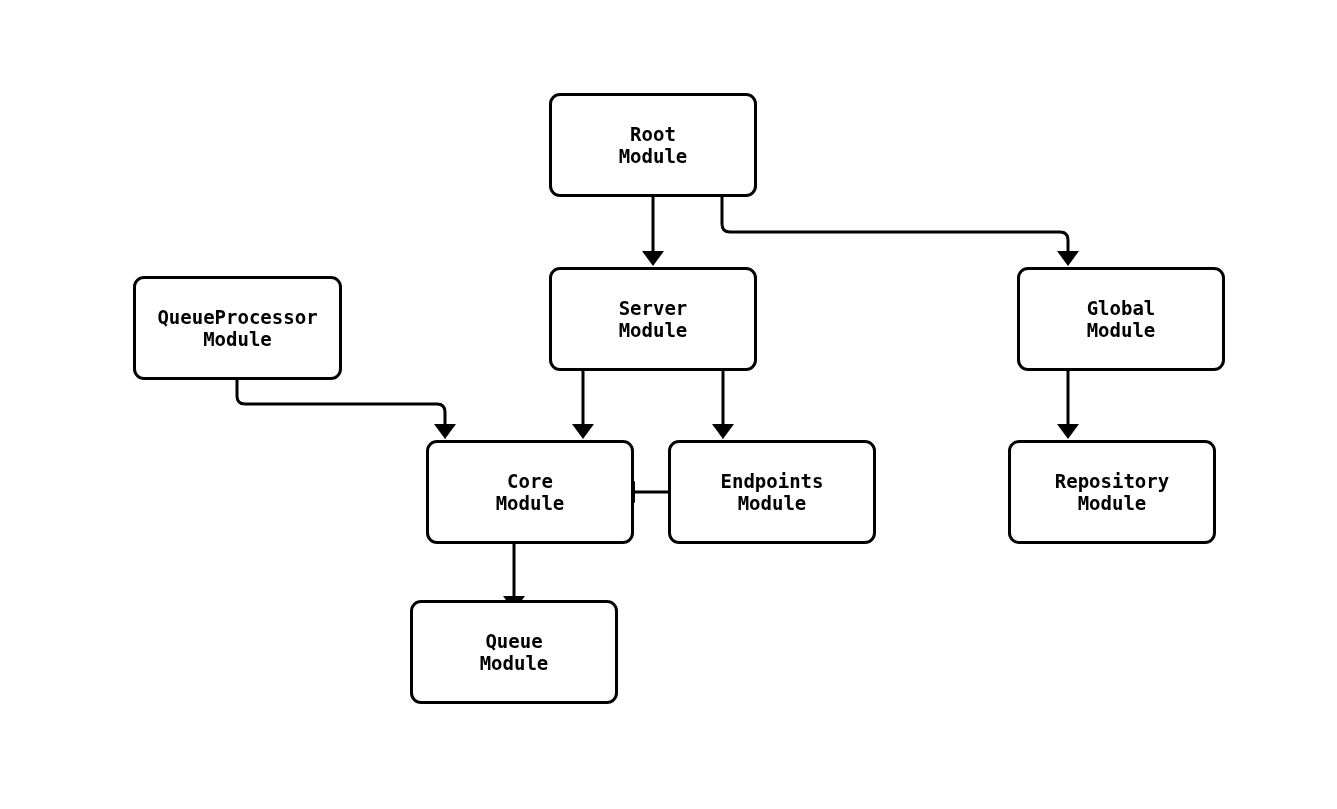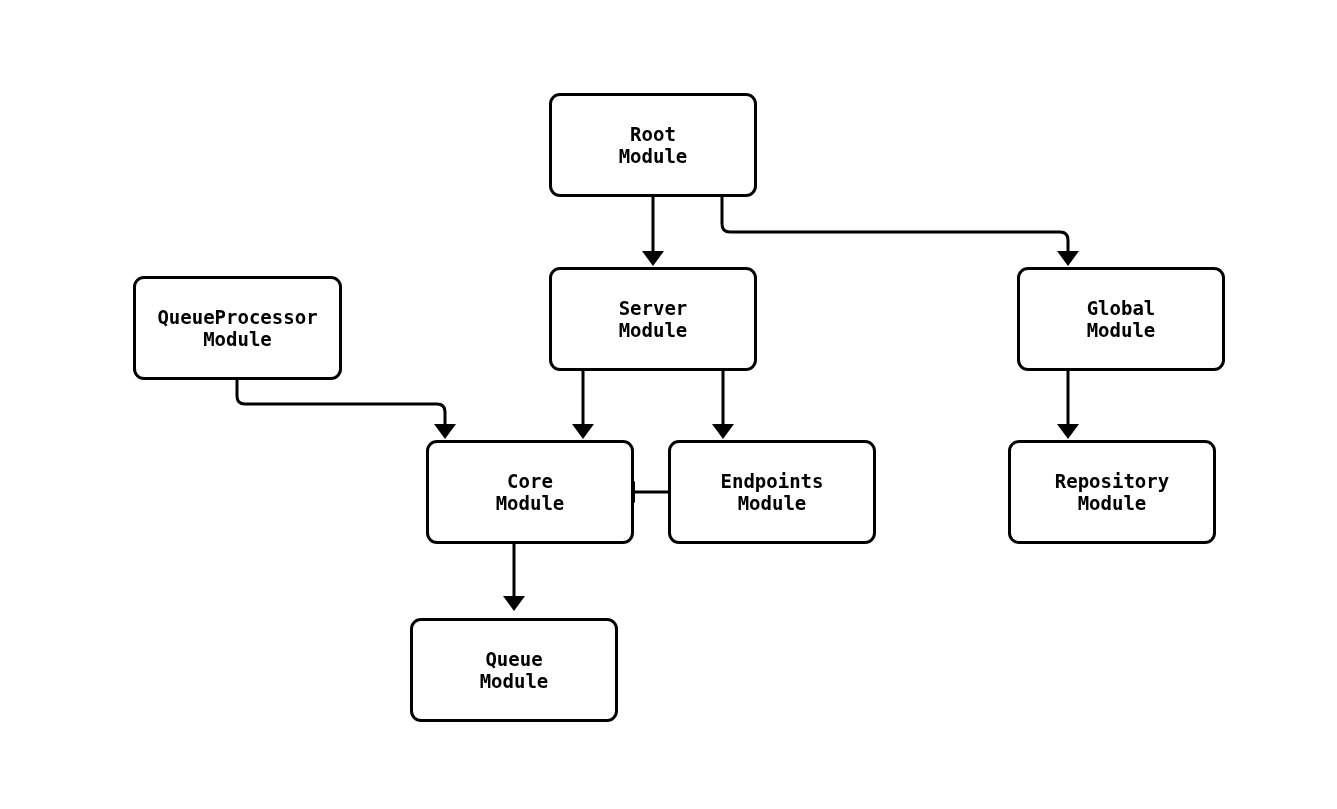--- a/index.html
+++ b/index.html
@@ -86,15 +86,15 @@
   <div class="node" style="left: 549px; top: 267px; width: 208px; height: 104px; text-align: center;">Server
 Module</div>
   <div class="node" style="left: 1017px; top: 267px; width: 208px; height: 104px;">Global
 Module</div>
   <div class="node" style="left: 426px; top: 440px; width: 208px; height: 104px;">Core
 Module</div>
   <div class="node" style="left: 668px; top: 440px; width: 208px; height: 104px;">Endpoints
 Module</div>
   <div class="node" style="left: 984px; top: 440px; width: 208px; height: 104px; margin-left: 24px;">Repository
 Module</div>
-  <div class="node" style="left: 410px; top: 618px; width: 208px; height: 104px;">Queue
+  <div class="node" style="left: 410px; top: 600px; width: 208px; height: 104px;">Queue
 Module</div>
 </div>
 
 </body></html>

